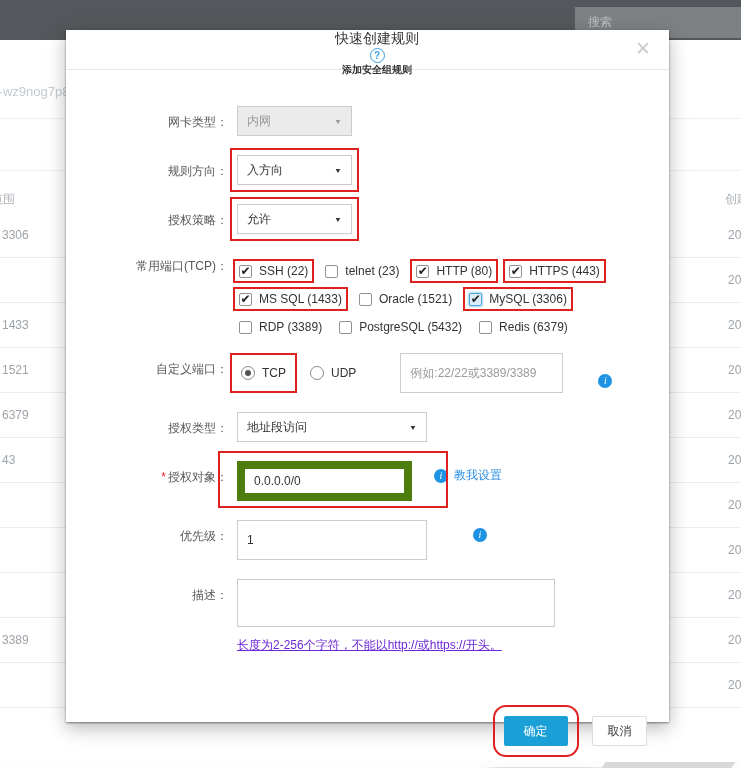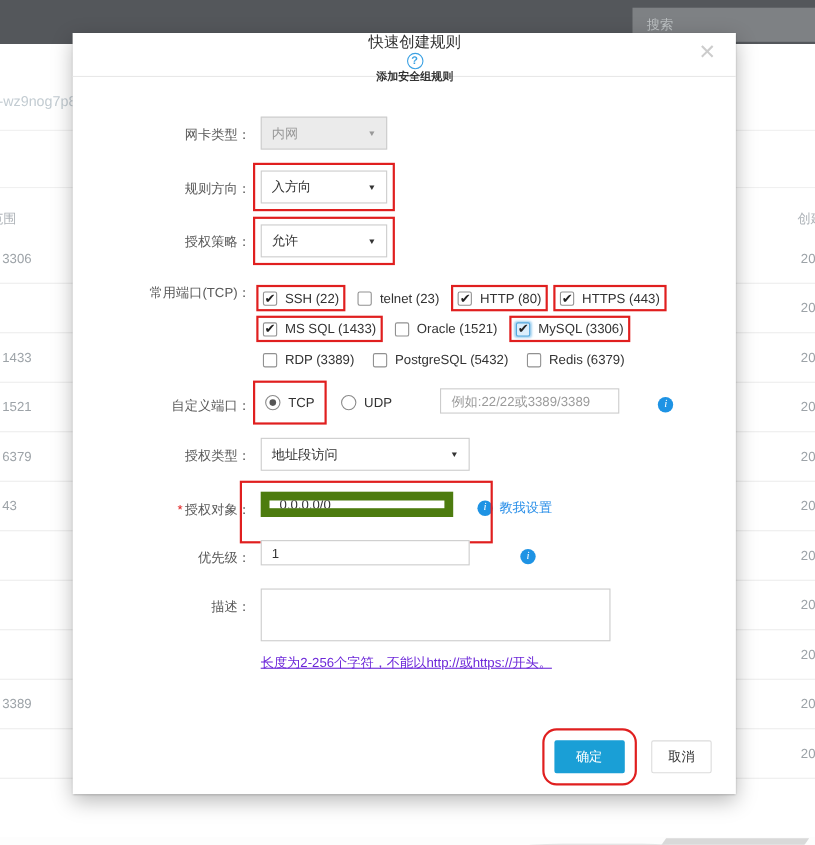--- a/index.html
+++ b/index.html
@@ -81,21 +81,21 @@
   .cbx-label { font-size:12px; color:#333; margin-left:7px; white-space:nowrap; }
 
   .radio-item { display:flex; align-items:center; padding:6px 4px; cursor:pointer; }
   .radio-item.hl { outline:2px solid #e01f1f; outline-offset:5px; }
   .radio { width:14px; height:14px; border:1px solid #8a8a8a; border-radius:50%; background:#fff; position:relative; flex:none; }
   .radio.on::after { content:""; position:absolute; left:3px; top:3px; width:6px; height:6px; border-radius:50%; background:#555; }
   .radio-label { font-size:12px; color:#333; margin-left:7px; }
 
   
   .txt {
-    height:23px; border:1px solid #ccc; font-size:12px; color:#333; padding:0 9px; outline:none; background:#fff;
+    height:40px; border:1px solid #ccc; font-size:12px; color:#333; padding:0 9px; outline:none; background:#fff;
     font-family:"Liberation Sans","DejaVu Sans",sans-serif;
   }
   .txt::placeholder { color:#9b9b9b; }
   .txt.port { width:163px; margin-left:40px; }
   .txt.green { width:175px; border:8px solid #4d7c0f; }
   .txt.prio { width:190px; }
   textarea.txt { width:318px; height:48px; padding-top:6px; resize:none; }
 
   .info-icon {
     display:inline-block; width:14px; height:14px; border-radius:50%; background:#1e93e4; color:#fff;
@@ -274,21 +274,21 @@
           <span class="cbx-item">
             <span class="cbx"></span>
             <span class="cbx-label">Redis (6379)</span>
           </span>
         </div>
       </div>
     </div>
 
     <div class="row">
       <label>自定义端口：</label>
-      <div class="ctrl" style="display:flex; align-items:flex-start;">
+      <div class="ctrl" style="display:flex; align-items:center;">
         <span class="radio-item hl" style="margin-right:16px;">
           <span class="radio on"></span>
           <span class="radio-label">TCP</span>
         </span>
         <span class="radio-item">
           <span class="radio"></span>
           <span class="radio-label">UDP</span>
         </span>
         <input class="txt port" type="text" placeholder="例如:22/22或3389/3389" style="">
         <span class="info-icon i-port">i</span>

